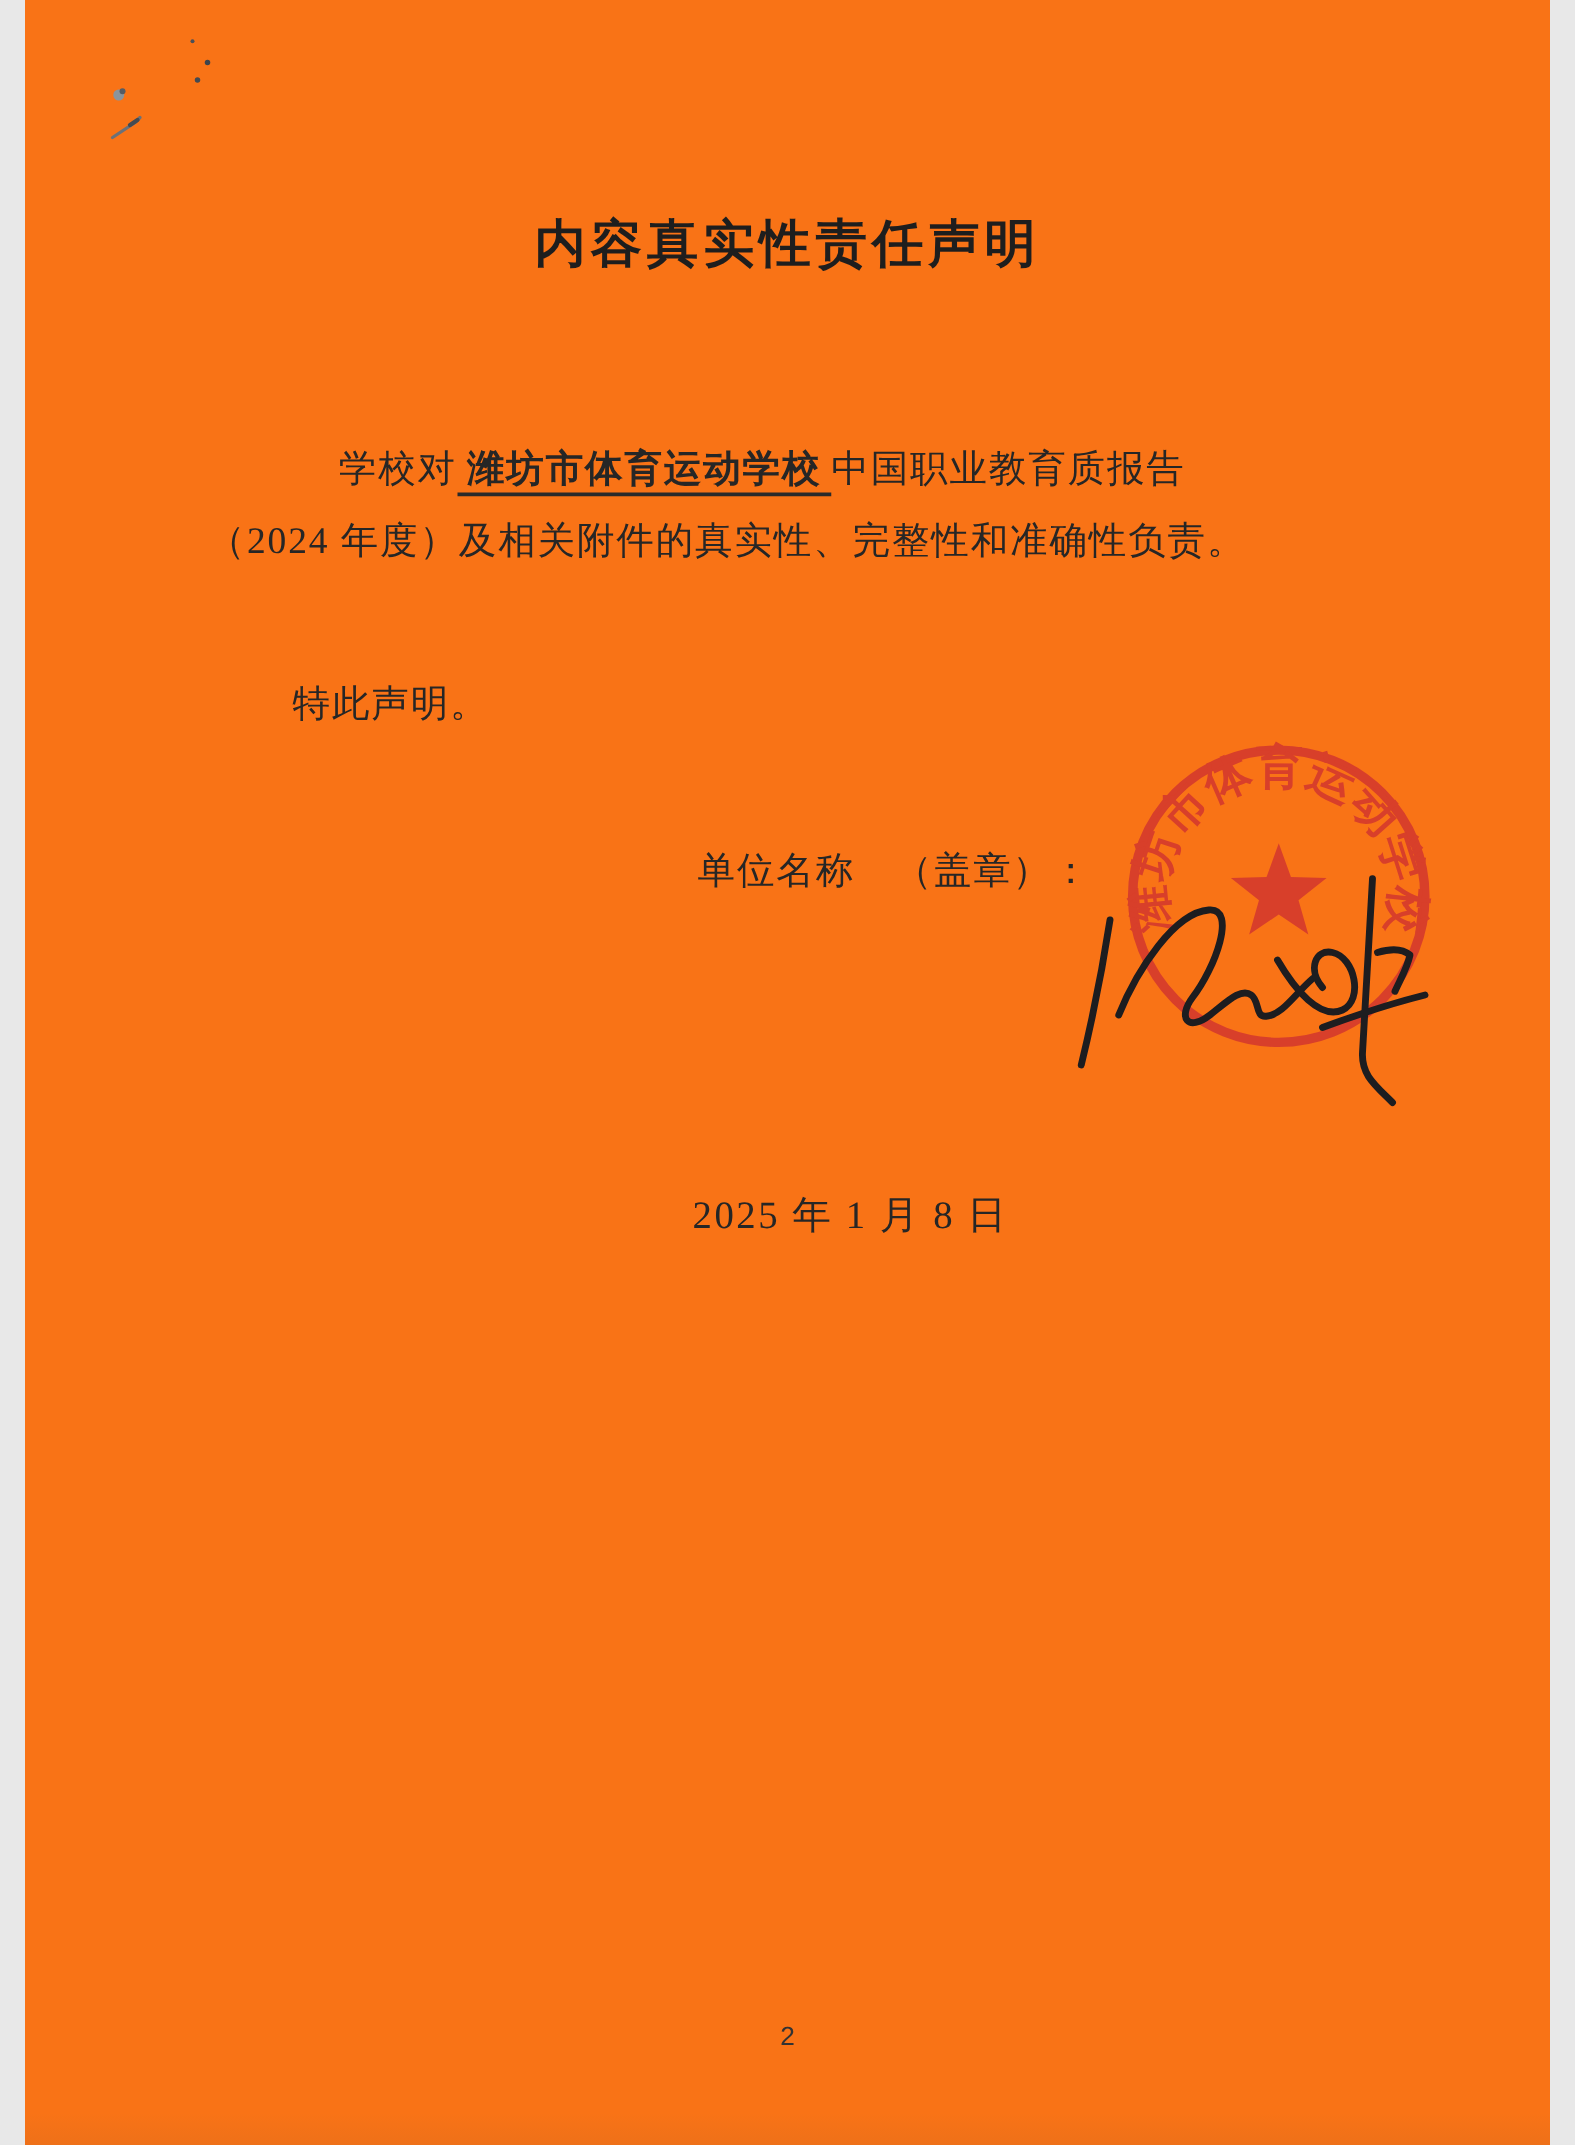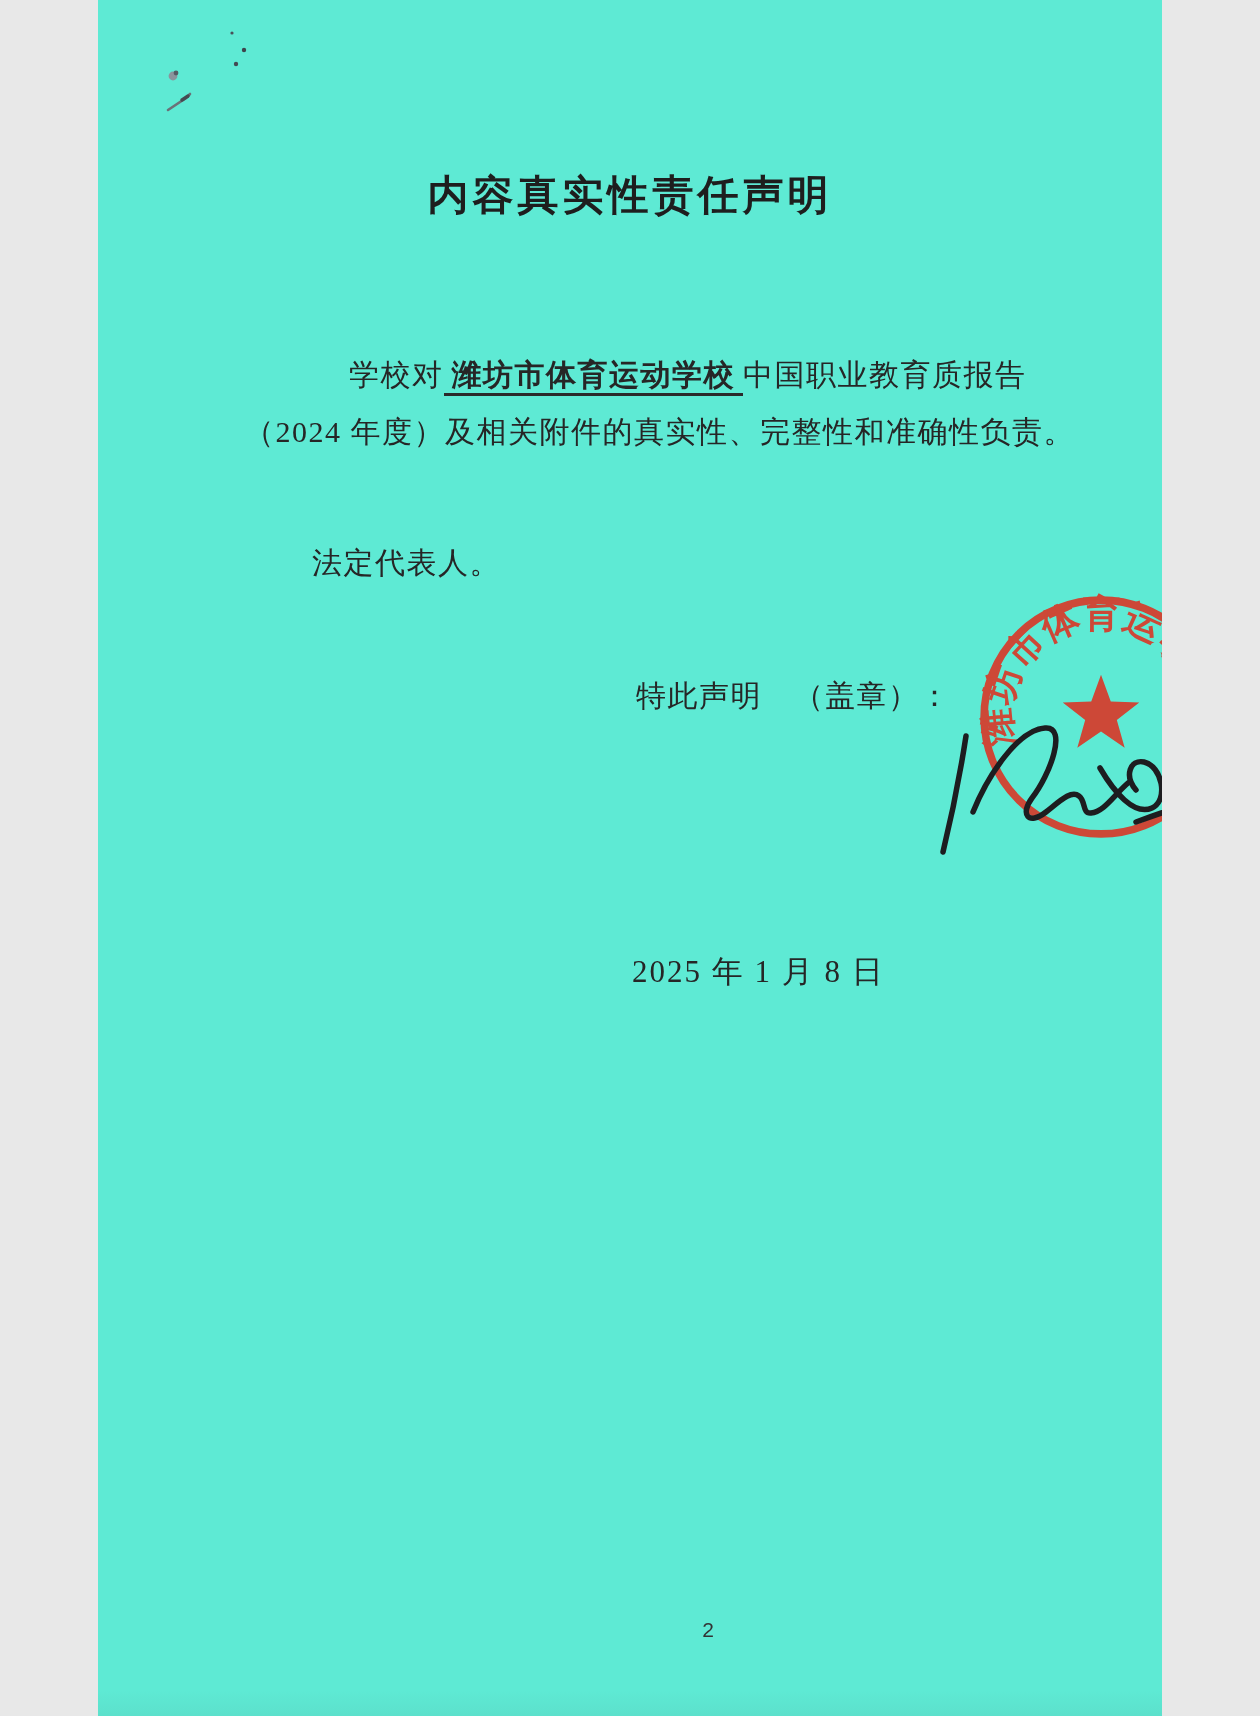--- a/index.html
+++ b/index.html
@@ -1,20 +1,20 @@
 <!DOCTYPE html>
 <html lang="zh"><head>
 <meta charset="utf-8">
 <style>
   html,body{margin:0;padding:0;background:#e8e8e8;}
   .page{
     position:relative;
-    width:1064px;height:1716px;
+    width:1220px;height:1716px;
     margin:0 auto;
-    background:#5eead4;
+    background:#f97316;
     overflow:hidden;
     font-family:"Liberation Serif","DejaVu Serif",serif;
     color:#242424;
   }
   .scan-edge-bottom{
     position:absolute;left:0;bottom:0;width:100%;height:26px;
     background:linear-gradient(to bottom, rgba(0,0,0,0), rgba(60,70,70,0.06));
     pointer-events:none;
   }
   .doc-title{
@@ -81,23 +81,23 @@
   </svg>
 
   <div class="doc-title">内容真实性责任声明</div>
 
   <div class="body-line line1">
     <span>学校对</span><span class="school-name">潍坊市体育运动学校</span><span>中国职业教育质报告</span>
   </div>
 
   <div class="body-line line2">（2024 年度）及相关附件的真实性、完整性和准确性负责。</div>
 
-  <div class="body-line declaration">法定代表人。</div>
+  <div class="body-line declaration">特此声明。</div>
 
-  <div class="body-line sig-label-unit">特此声明　（盖章）：</div>
+  <div class="body-line sig-label-unit">单位名称　（盖章）：</div>
 
   <svg class="stamp" viewBox="0 0 260 260">
     <defs>
       <path id="seal-arc" d="M 48.4 168 A 90 90 0 1 1 211.6 168" fill="none"></path>
     </defs>
     <circle cx="130" cy="130" r="116" fill="none" stroke="#d63c2c" stroke-width="7.5"></circle>
     <polygon points="130,88 139.7,114.7 168,115.6 145.7,133.1 153.5,160.4 130,144.5 106.5,160.4 114.3,133.1 92,115.6 120.3,114.7" fill="#d63c2c"></polygon>
     <text class="stamp-text" fill="#d63c2c">
       <textPath href="#seal-arc" startOffset="12" textLength="338" lengthAdjust="spacing">潍坊市体育运动学校</textPath>
     </text>

